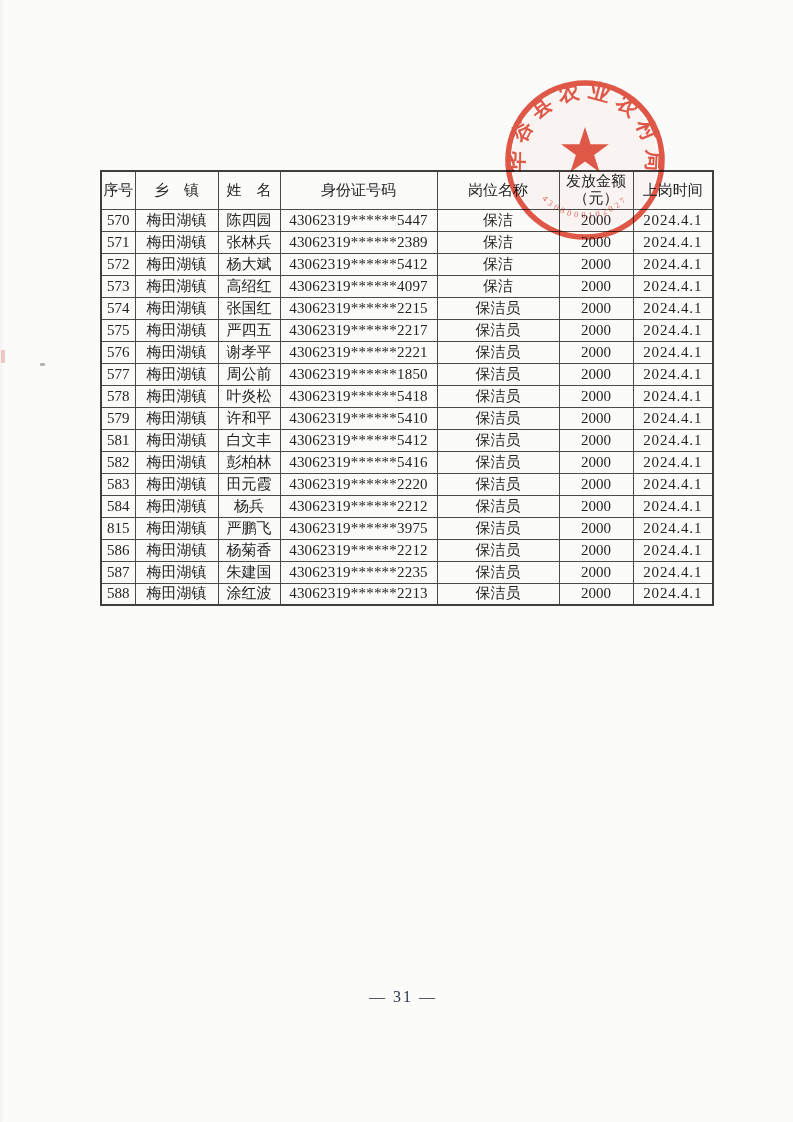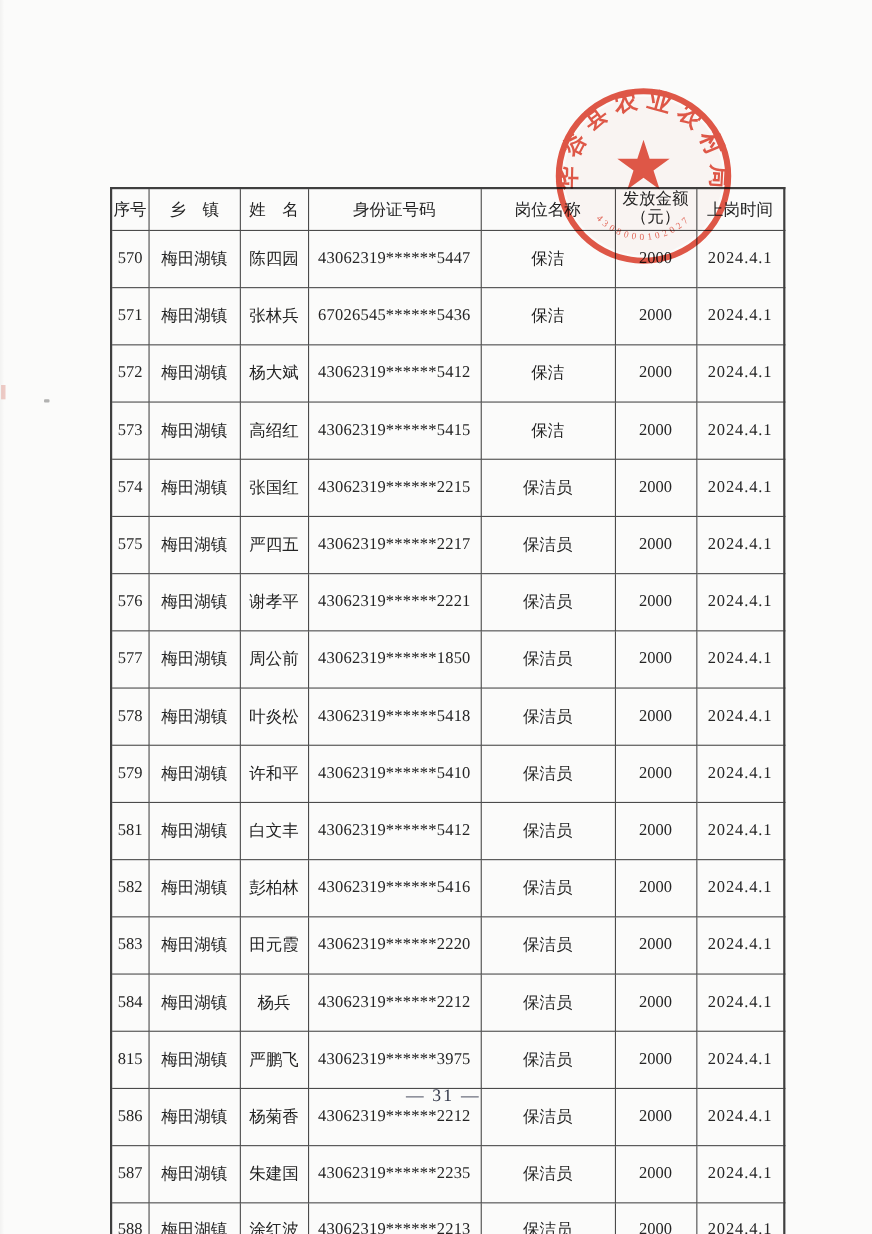--- a/index.html
+++ b/index.html
@@ -26,21 +26,21 @@
   .roster col.c-amt{width:74px;}
   .roster col.c-date{width:80px;}
   .roster th,.roster td{
     border:1px solid #4b4b4b;
     text-align:center;vertical-align:middle;
     padding:0;overflow:hidden;white-space:nowrap;
     font-weight:normal;
   }
   .roster{border:2px solid #3f3f3f;}
   .roster thead tr{height:38px;}
-  .roster tbody tr{height:52px;font-family:Liberation Serif, serif;}
+  .roster tbody tr{height:22px;font-family:Liberation Serif, serif;}
   .roster th .h2line{line-height:17px;}
   .roster td.id-cell{letter-spacing:.2px;}
   .roster td.date-cell{letter-spacing:.8px;}
   
   .stamp{
     position:absolute;left:495px;top:70px;width:180px;height:180px;
     mix-blend-mode:multiply;opacity:.86;
     pointer-events:none;
   }
   .stamp text{font-family:"Liberation Serif","DejaVu Serif",serif;}
@@ -91,39 +91,39 @@
           <td>陈四园</td>
           <td class="id-cell">43062319******5447</td>
           <td>保洁</td>
           <td>2000</td>
           <td class="date-cell">2024.4.1</td>
         </tr>
         <tr>
           <td>571</td>
           <td>梅田湖镇</td>
           <td>张林兵</td>
-          <td class="id-cell">67026545******5436</td>
+          <td class="id-cell">43062319******2389</td>
           <td>保洁</td>
           <td>2000</td>
           <td class="date-cell">2024.4.1</td>
         </tr>
         <tr>
           <td>572</td>
           <td>梅田湖镇</td>
           <td>杨大斌</td>
           <td class="id-cell">43062319******5412</td>
           <td>保洁</td>
           <td>2000</td>
           <td class="date-cell">2024.4.1</td>
         </tr>
         <tr>
           <td>573</td>
           <td>梅田湖镇</td>
           <td>高绍红</td>
-          <td class="id-cell">43062319******5415</td>
+          <td class="id-cell">43062319******4097</td>
           <td>保洁</td>
           <td>2000</td>
           <td class="date-cell">2024.4.1</td>
         </tr>
         <tr>
           <td>574</td>
           <td>梅田湖镇</td>
           <td>张国红</td>
           <td class="id-cell">43062319******2215</td>
           <td>保洁员</td>

